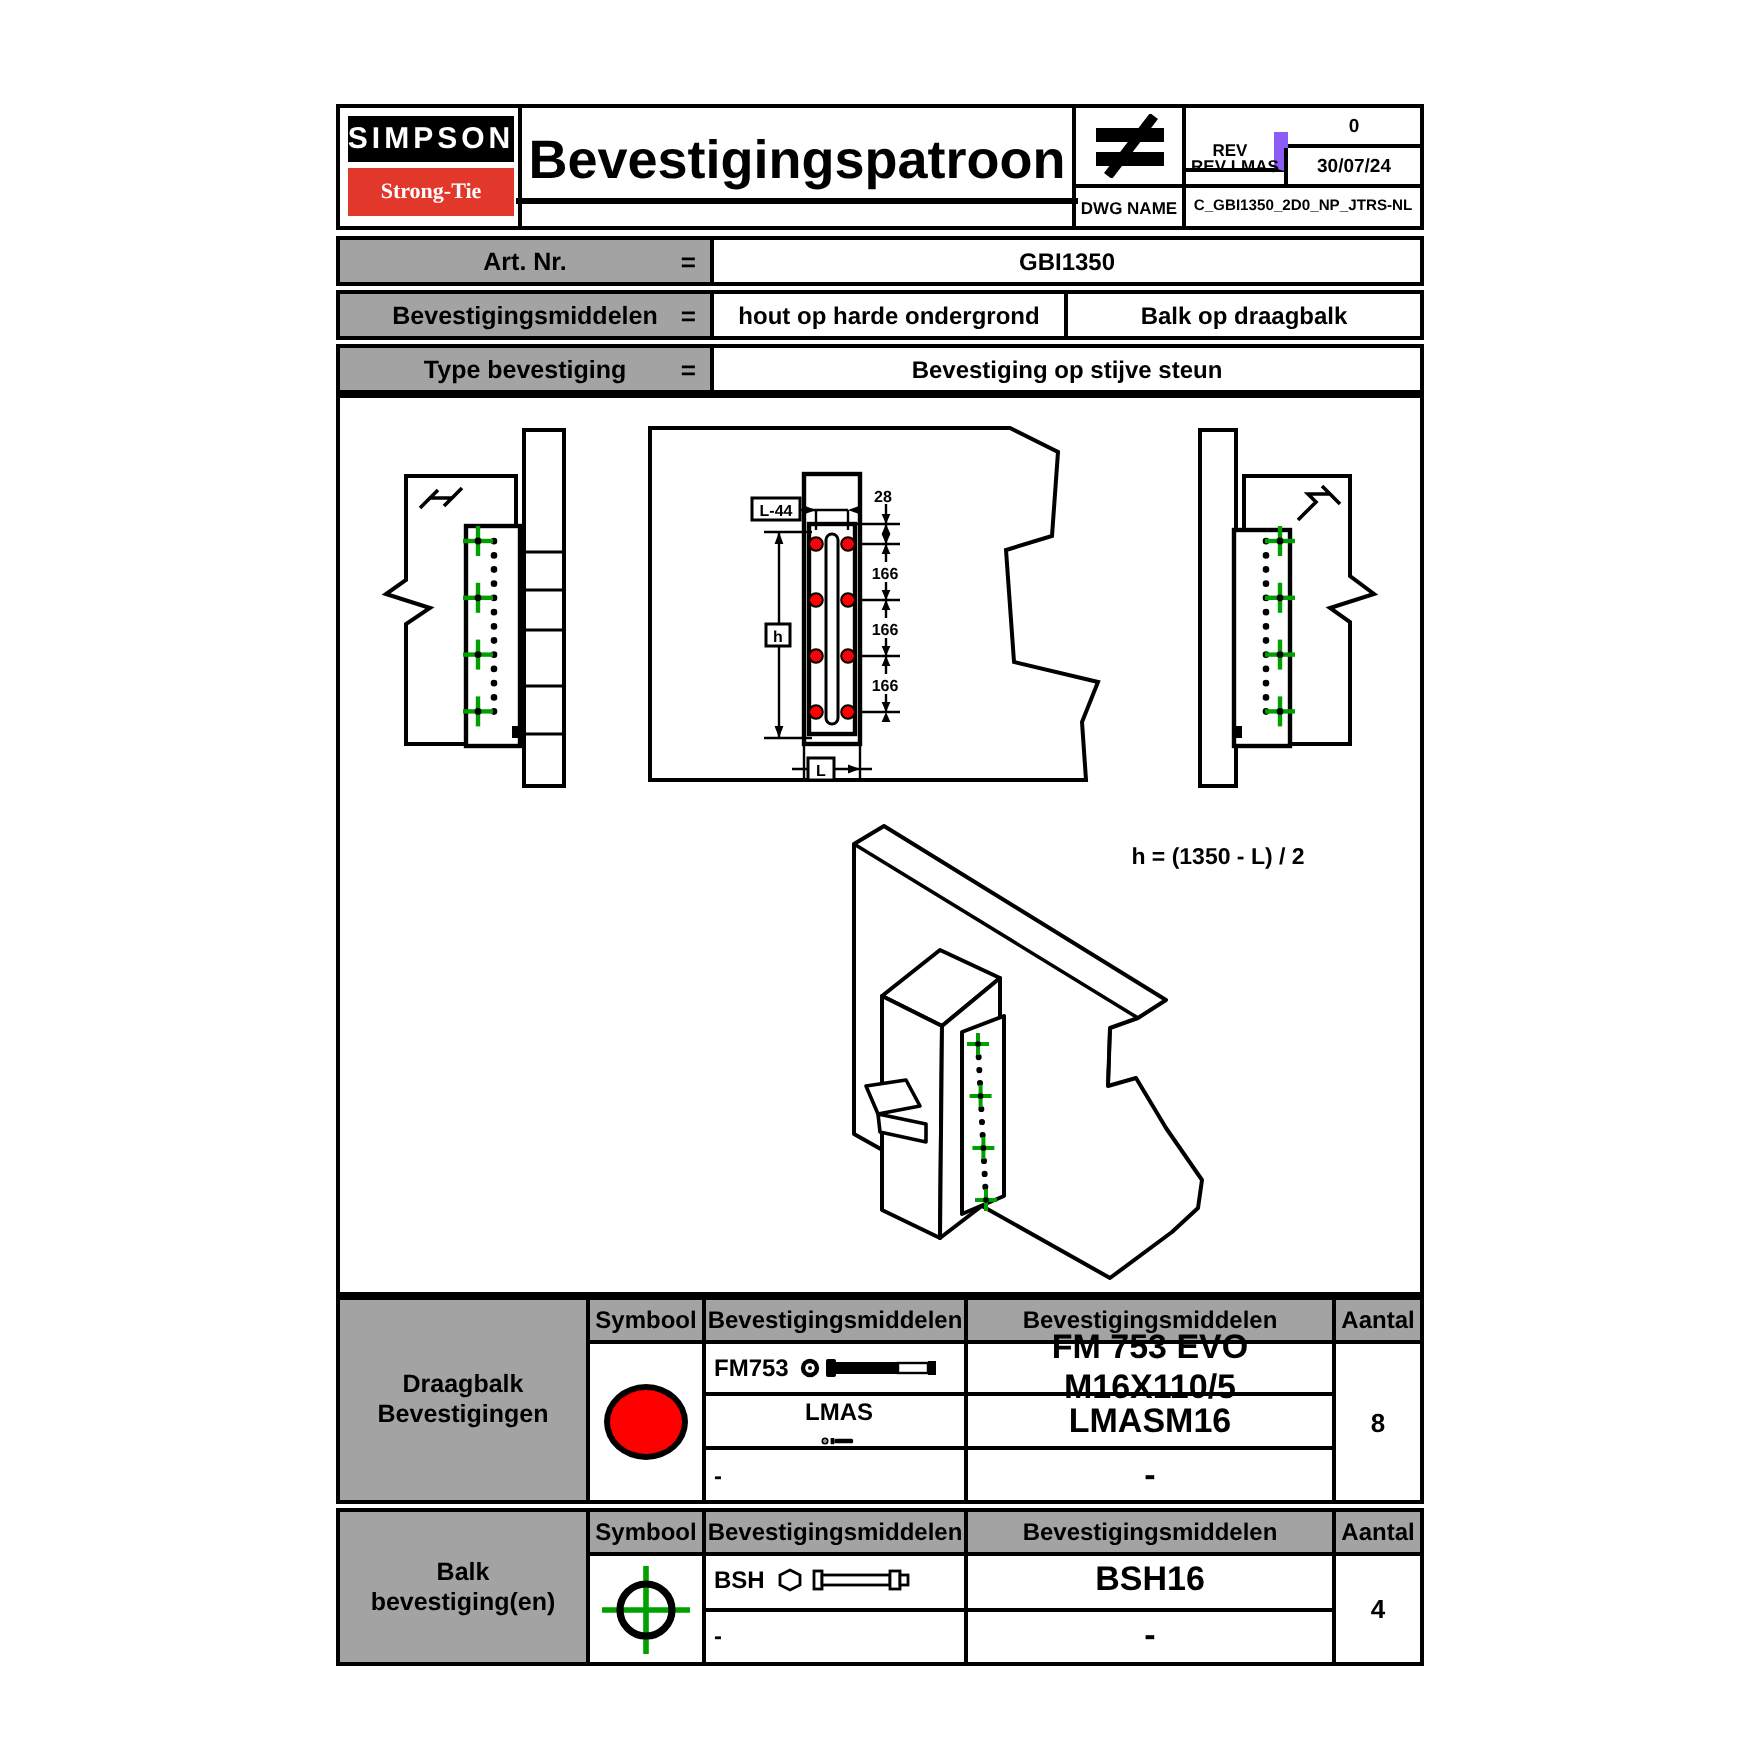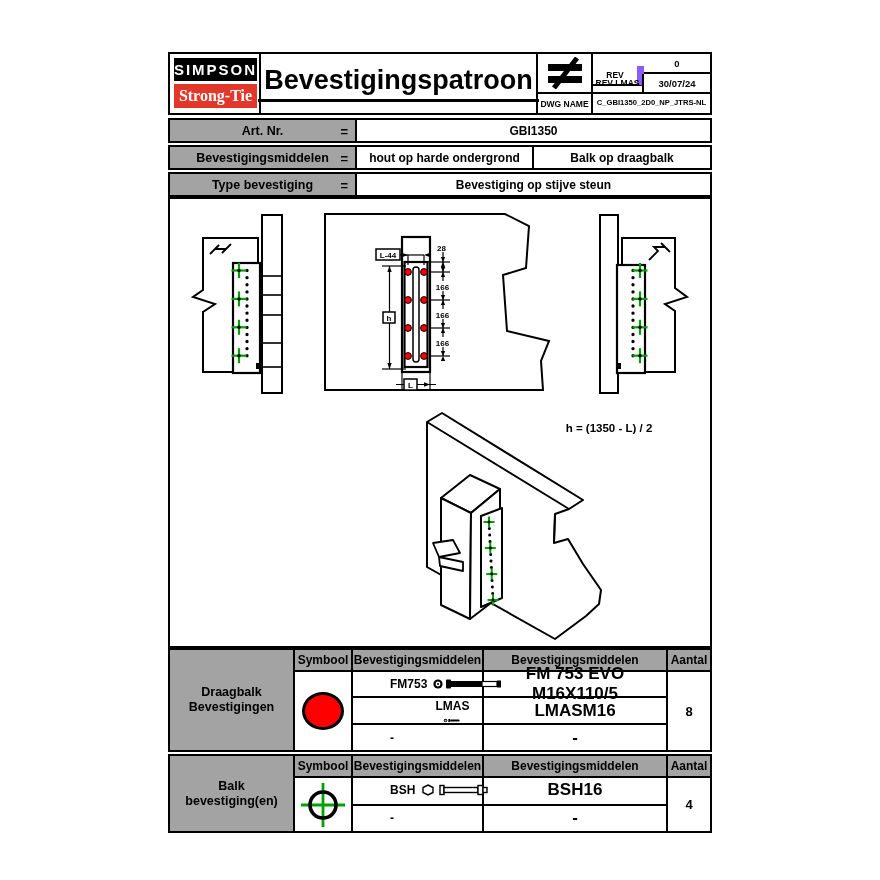--- a/index.html
+++ b/index.html
@@ -4,32 +4,32 @@
 <style>
   html,body{margin:0;padding:0;background:#fff;}
   body{width:880px;height:880px;position:relative;font-family:"Liberation Sans",sans-serif;font-weight:bold;color:#000;}
   .sheet{position:absolute;left:168px;top:52px;width:544px;height:781px;}
   .blk{position:absolute;border:2px solid #000;background:#fff;box-sizing:border-box;}
   .abs{position:absolute;box-sizing:border-box;}
   .cell{display:flex;align-items:center;justify-content:center;text-align:center;}
   .gray{background:#a3a3a3;text-align:center;}
   
   .logo-black{background:#000;color:#fff;font-size:15px;letter-spacing:2px;display:flex;align-items:center;justify-content:center;}
-  .logo-red{background:#e2372b;color:#fff;font-family:"Liberation Serif",serif;font-size:16px;display:flex;align-items:center;justify-content:center;}
+  .logo-red{background:#e2372b;color:#fff;font-family:"Liberation Serif",serif;font-size:11px;display:flex;align-items:center;justify-content:center;}
   .title-u{border-bottom:3px solid #000;padding:0 6px 3px 6px;font-size:27px;letter-spacing:0px;}
   .rvlab{font-size:8.5px;}
   .rvval{font-size:9.5px;}
   .dwg{font-size:7.6px;}
   
   .ilab{font-size:12.5px;position:relative;}
   .ieq{position:absolute;right:7px;top:50%;transform:translateY(-50%);font-size:13px;}
   .ival{font-size:12px;}
   
   .th{font-size:12px;}
-  .code{font-size:12px;display:flex;align-items:center;gap:5px;padding-left:4px;margin-left:33px;}
+  .code{font-size:12px;display:flex;align-items:center;gap:5px;padding-left:4px;}
   .name{font-size:17px;}
   .aantal{font-size:13px;}
   .rowlab{font-size:12.5px;line-height:15px;}
   .vline{background:#000;width:2px;position:absolute;}
   .hline{background:#000;height:2px;position:absolute;}
   svg text{font-family:"Liberation Sans",sans-serif;font-weight:bold;fill:#000;}
 </style>
 </head>
 <body>
 

